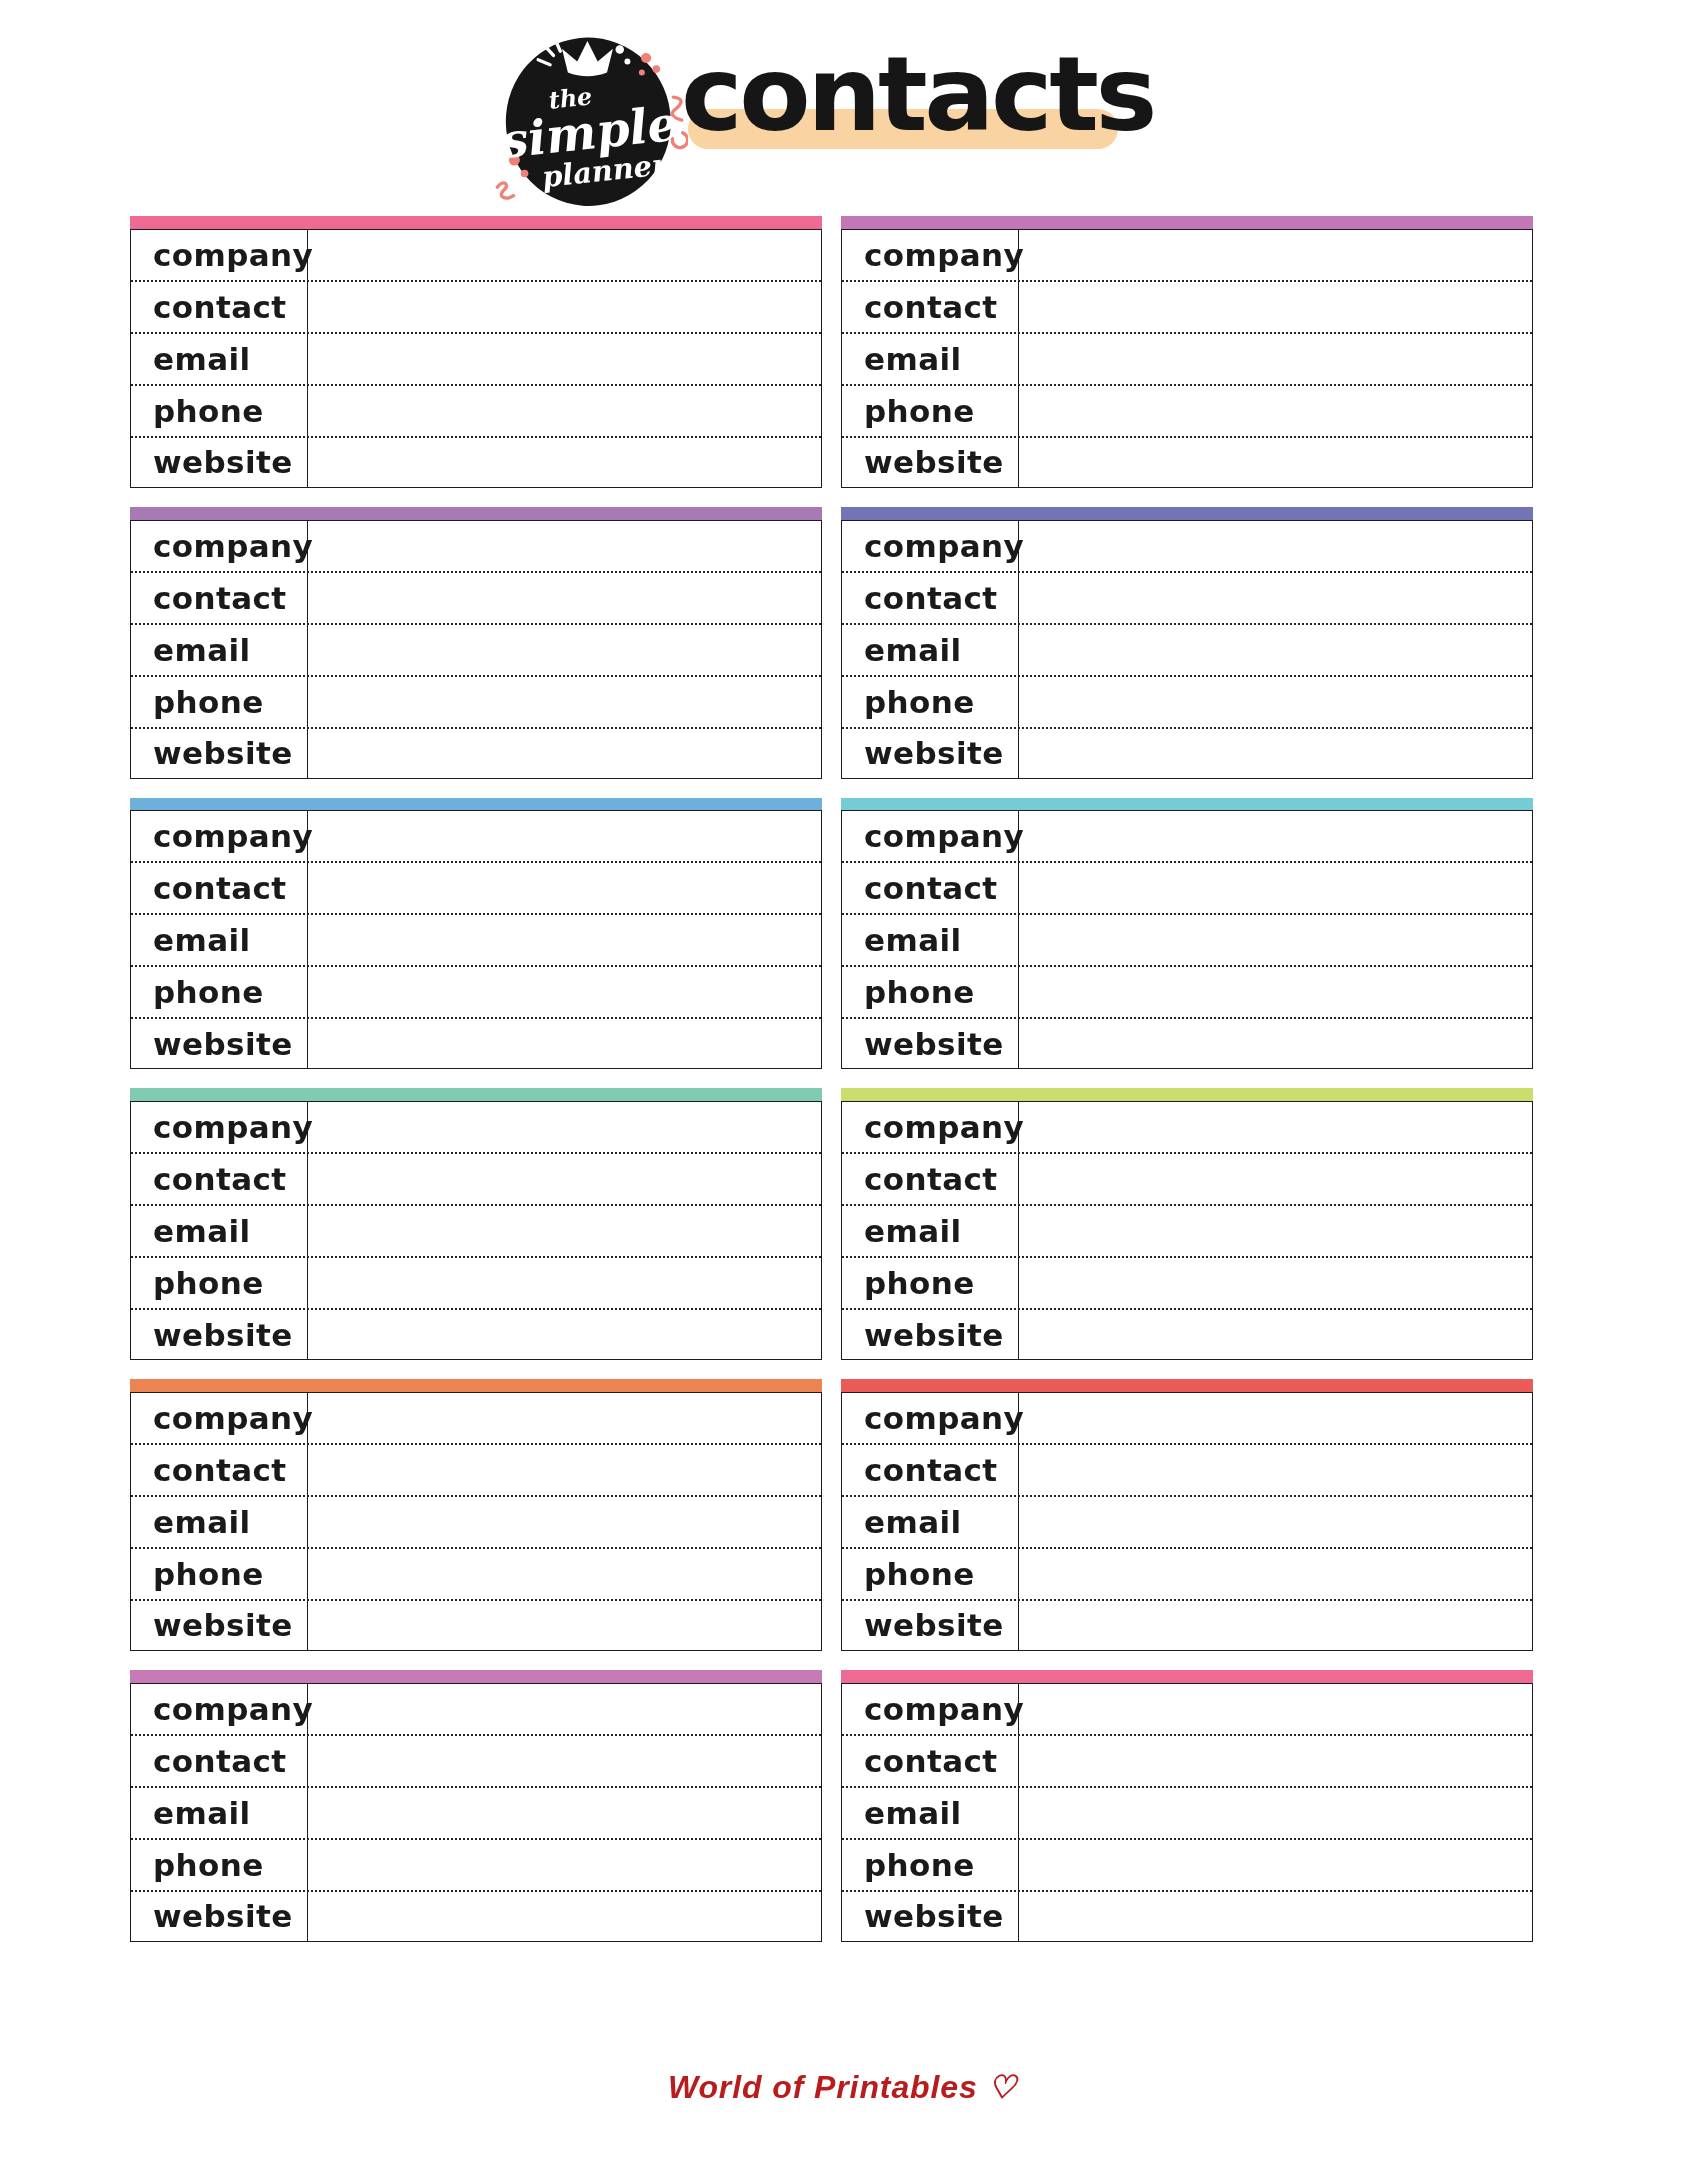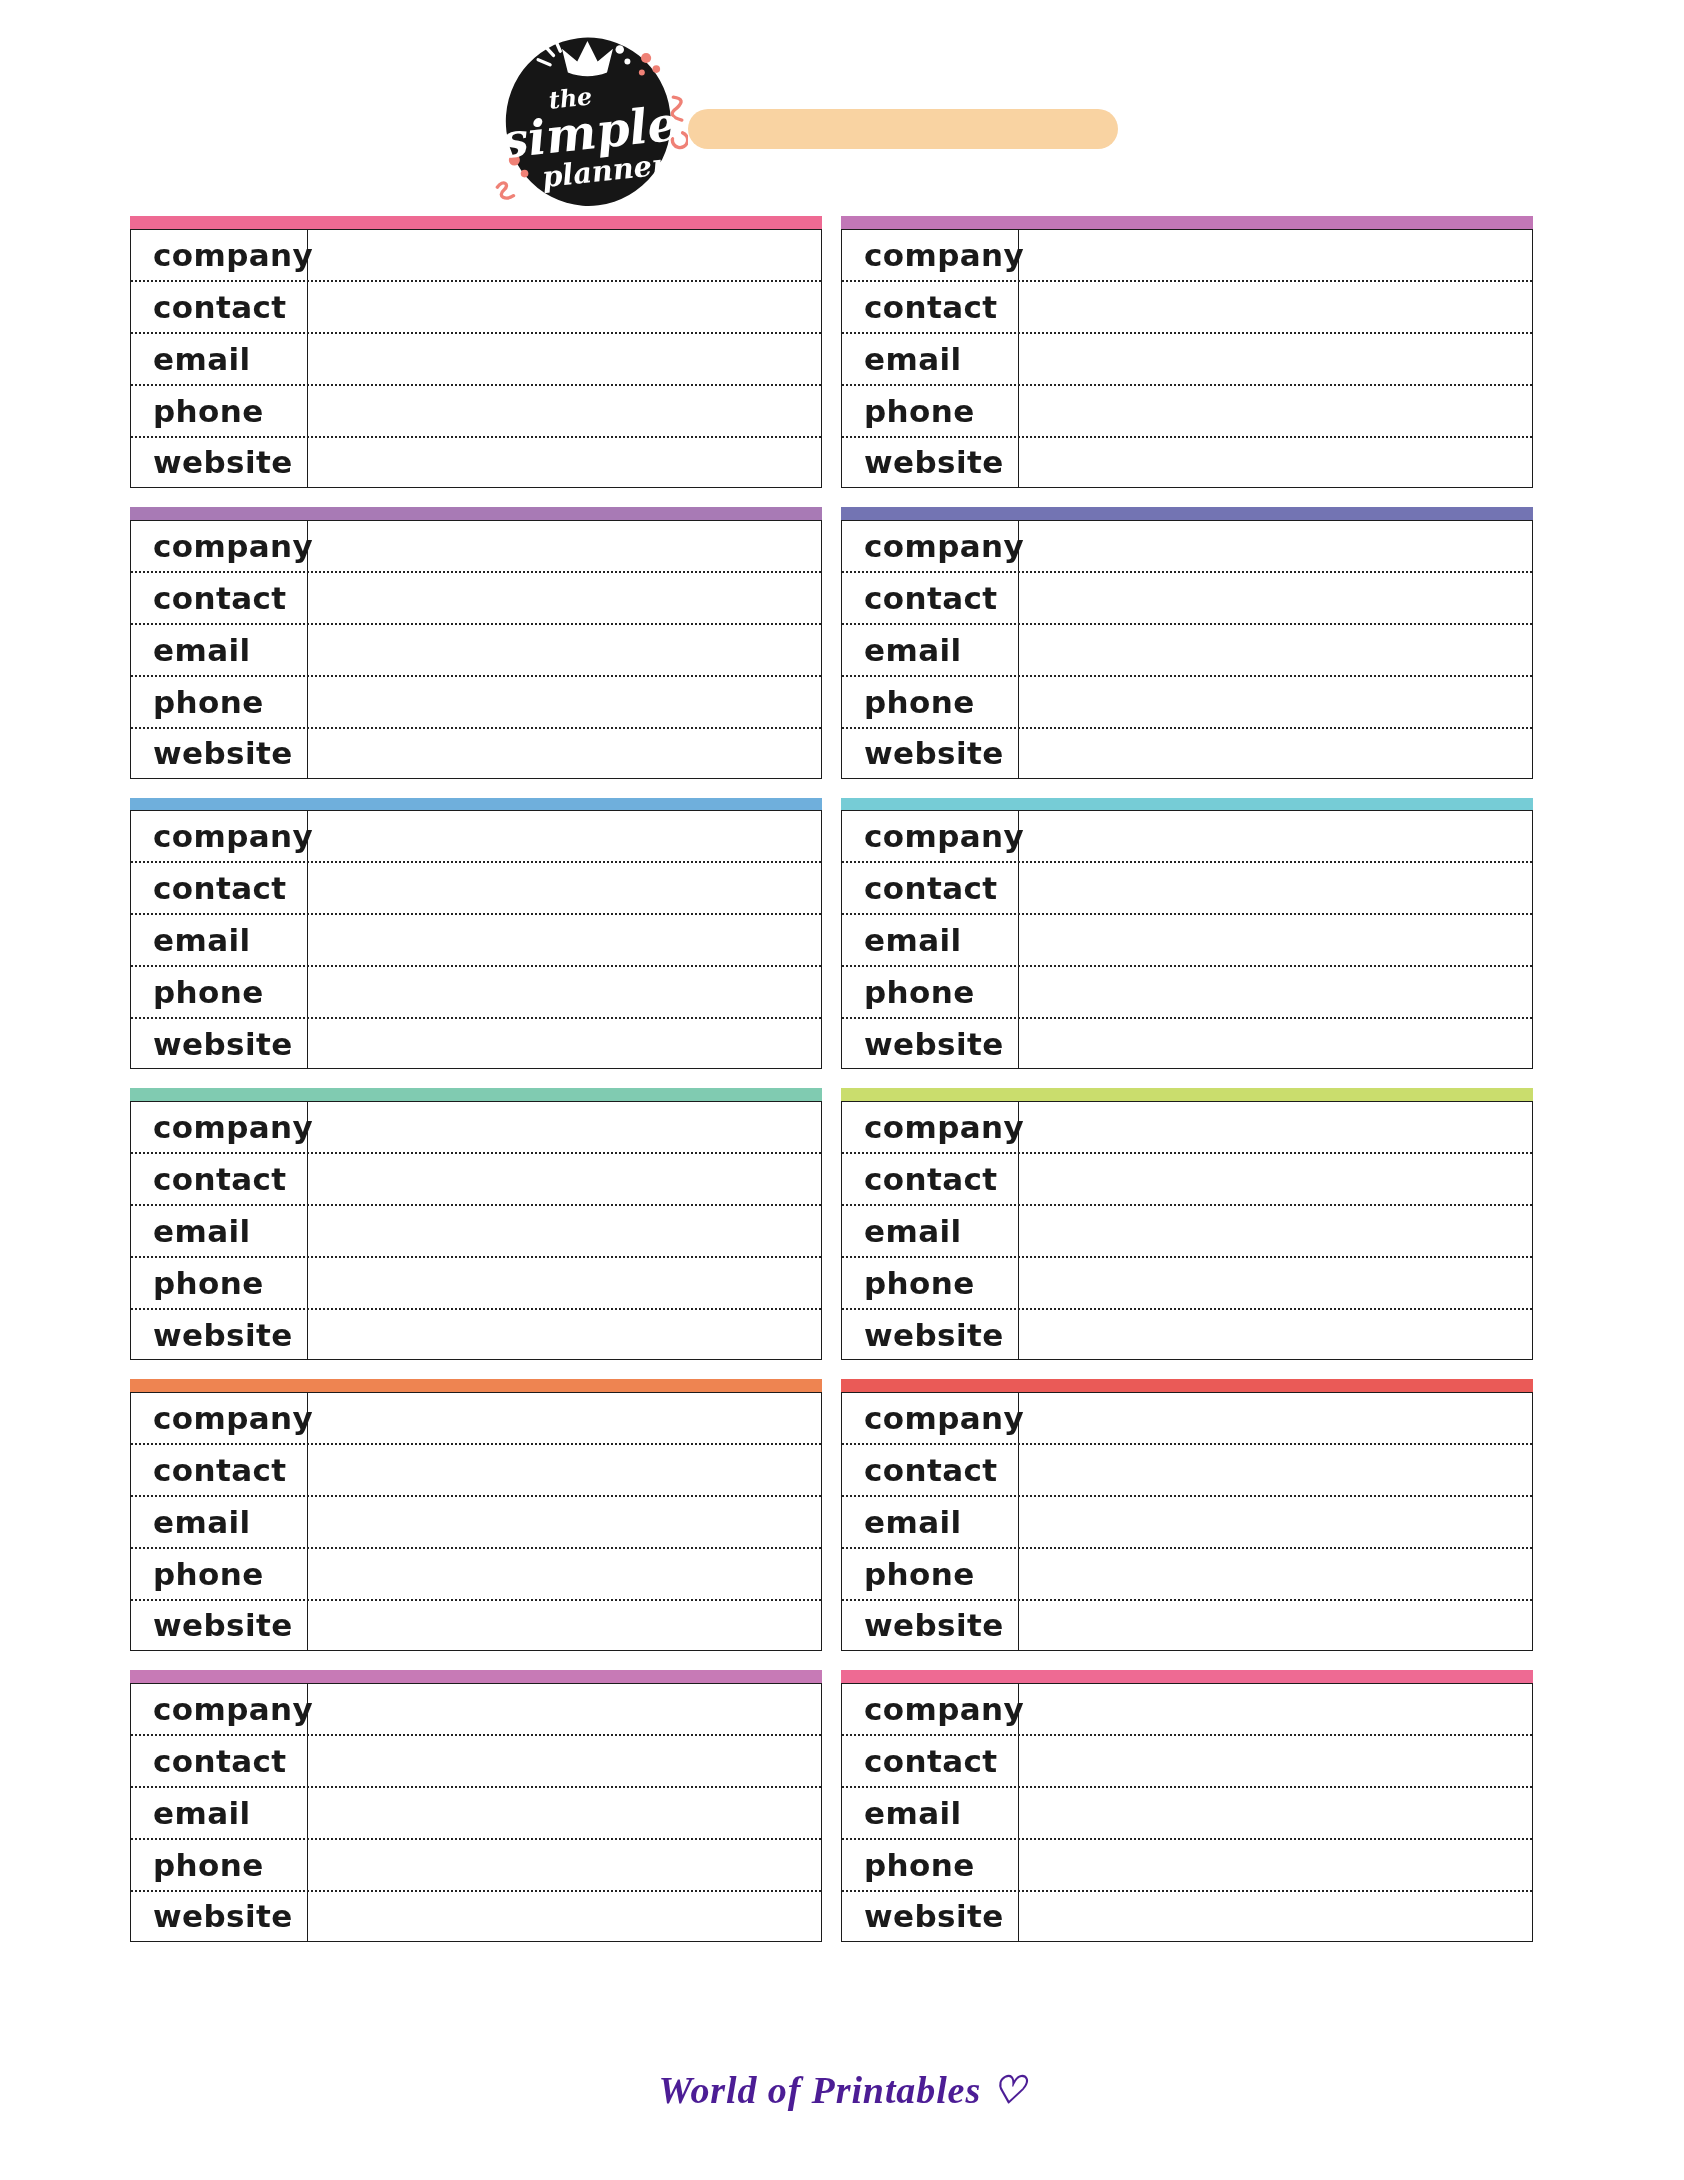--- a/index.html
+++ b/index.html
@@ -62,23 +62,23 @@
   }
   .field-value-cell{flex:1;display:flex;align-items:center;padding-left:17px;}
   .field-value{font-size:25.6px;color:#333;}
 
   
   .footer{
     position:absolute;left:0;top:2068px;width:100%;
     text-align:center;
   }
   .footer-credit{
-    font-family:Liberation Serif, serif;
+    font-family:Liberation Sans, sans-serif;
     font-style:italic;font-weight:700;
-    font-size:38px;color:#4c1d95;letter-spacing:0.9px;
+    font-size:32px;color:#b91c1c;letter-spacing:0.9px;
   }
 </style>
 </head>
 <body>
 
 <div class="header">
 
   <div class="logo">
     <svg viewBox="0 0 230 220" width="196" height="187">
 
@@ -117,20 +117,21 @@
       <g font-family="DejaVu Serif, serif" font-style="italic" font-weight="700" fill="#ffffff" text-anchor="middle" transform="rotate(-6 113 115)">
         <text x="95" y="95" font-size="28">the</text>
         <text x="113" y="147" font-size="56">simple</text>
         <text x="126" y="186" font-size="34">planner</text>
       </g>
     </svg>
   </div>
 
   <div class="title-wrap">
     <div class="title-pill"></div>
+    <h1 class="page-title">contacts</h1>
   </div>
 </div>
 
 <div class="cards">
   <div class="card">
     <div class="card-color-bar" style="background: rgb(238, 106, 147);"></div>
     <div class="card-body">
   <div class="card-row">
     <div class="field-label-cell">
       <span class="field-label">company</span>

